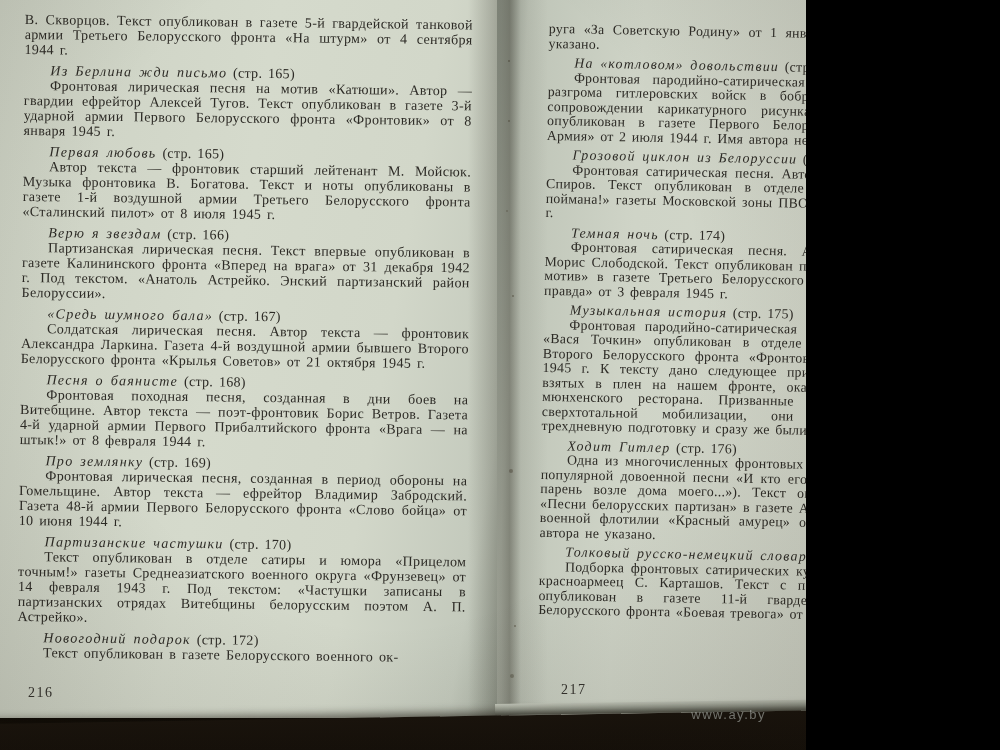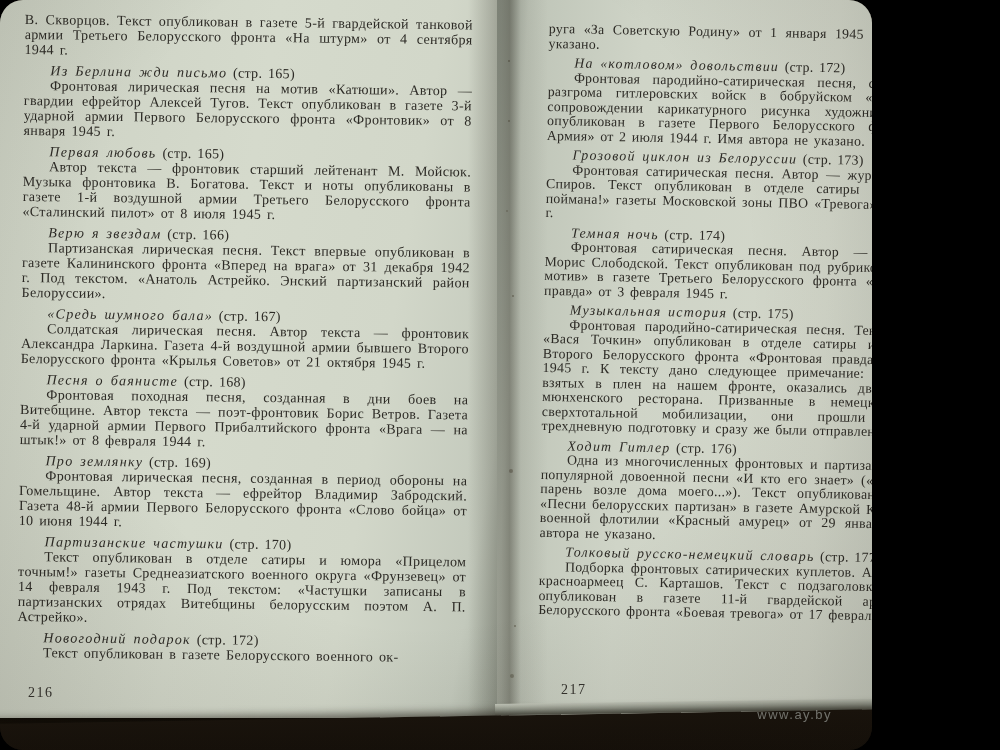--- a/index.html
+++ b/index.html
@@ -1,20 +1,19 @@
 <!DOCTYPE html>
 <html><head>
 <meta charset="utf-8">
 <style>
   html,body { margin:0; padding:0; background:#000; }
   .photo {
-    position:relative; width:872px; height:750px; overflow:hidden;
+    position:relative; width:806px; height:750px; overflow:hidden;
     background:linear-gradient(180deg,#231c13 0%,#18120b 60%,#0d0a06 100%);
     font-family:"Liberation Serif","DejaVu Serif",serif;
-    border-radius:23px;
   }
   .book { position:absolute; left:0; top:0; width:990px; height:718px; z-index:1; }
   .page { position:absolute; top:0; height:100%; overflow:hidden; }
   .page-left {
     left:0; width:497px;
     background:linear-gradient(100deg,#ccd1c3 0%,#d5dacc 45%,#d2d7c9 72%,#c3c9bc 92%,#a8afa2 100%);
   }
   .page-right {
     left:497px; width:493px;
     background:linear-gradient(93deg,#99a094 0%,#bfc5b8 6%,#cfd4c7 28%,#d3d7ca 65%,#c2c7bb 96%,#9fa599 100%);

